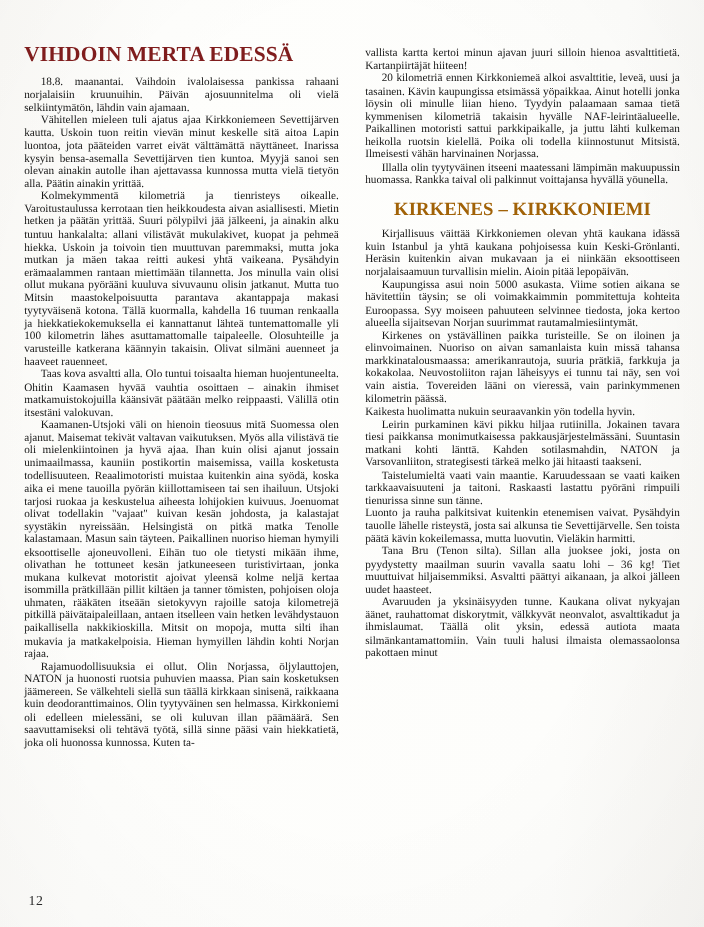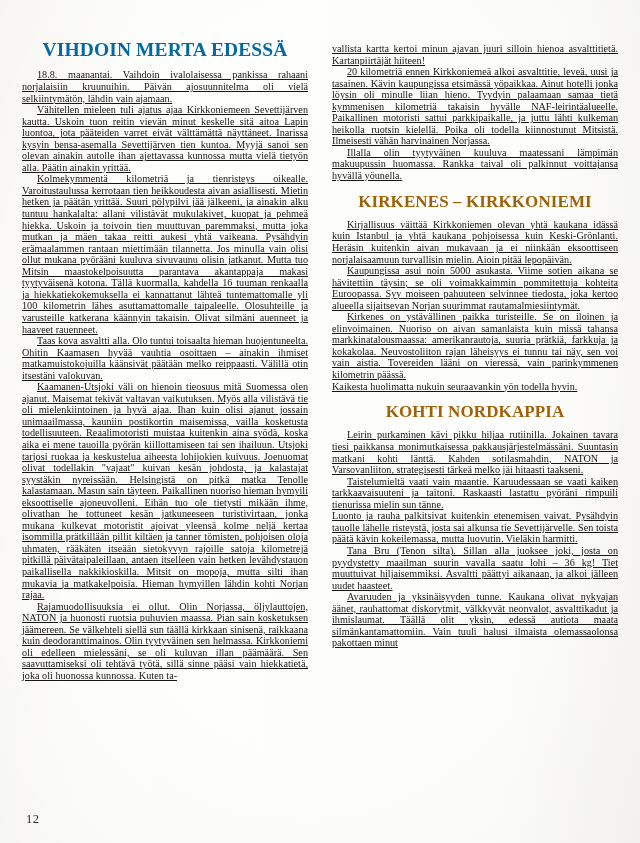--- a/index.html
+++ b/index.html
@@ -38,24 +38,23 @@
   }
   .col {
     width: 286px;
     flex: 0 0 286px;
   }
   h1.doc-title {
     font-size: 19.5px;
     line-height: 1.05;
     font-weight: bold;
     letter-spacing: 0.1px;
-    text-align: center;
     margin: 0 0 9px 0;
     font-family: "Liberation Serif", "DejaVu Serif", serif;
-    color: #0369a1;
+    color: #7f1d1d;
     white-space: nowrap;
   }
   h2.section-title {
     font-size: 17px;
     line-height: 1.08;
     font-weight: bold;
     text-align: center;
     margin: 11px 0 8px 0;
     letter-spacing: 0.1px;
     color: #a16207;
@@ -63,21 +62,20 @@
   }
   p.para {
     font-size: 10.2px;
     line-height: 11.55px;
     text-align: justify;
     text-justify: inter-word;
     margin: 0;
     text-indent: 15px;
     hyphens: manual;
     color: #161616;
-    text-decoration: underline;
   }
   p.para.noindent {
     text-indent: 0;
   }
   .page-number {
     position: absolute;
     left: 26px;
     bottom: 16px;
     font-size: 12.5px;
     color: #2a2a2a;
@@ -107,33 +105,32 @@
       <p class="para">Rajamuodollisuuksia ei ollut. Olin Norjassa, öljylauttojen, NATON ja huonosti ruotsia puhuvien maassa. Pian sain kosketuksen jäämereen. Se välkehteli siellä sun täällä kirkkaan sinisenä, raikkaana kuin deodoranttimainos. Olin tyytyväinen sen helmassa. Kirkkoniemi oli edelleen mielessäni, se oli kuluvan illan päämäärä. Sen saavuttamiseksi oli tehtävä työtä, sillä sinne pääsi vain hiekkatietä, joka oli huonossa kunnossa. Kuten ta-</p>
 
     </div>
 
     <div class="col">
 
       <div class="spacer-top-right"></div>
 
       <p class="para noindent">vallista kartta kertoi minun ajavan juuri silloin hienoa asvalttitietä. Kartanpiirtäjät hiiteen!</p>
       <p class="para">20 kilometriä ennen Kirkkoniemeä alkoi asvalttitie, leveä, uusi ja tasainen. Kävin kaupungissa etsimässä yöpaikkaa. Ainut hotelli jonka löysin oli minulle liian hieno. Tyydyin palaamaan samaa tietä kymmenisen kilometriä takaisin hyvälle NAF-leirintäalueelle. Paikallinen motoristi sattui parkkipaikalle, ja juttu lähti kulkeman heikolla ruotsin kielellä. Poika oli todella kiinnostunut Mitsistä. Ilmeisesti vähän harvinainen Norjassa.</p>
-      <p class="para">Illalla olin tyytyväinen kuuluva maatessani lämpimän makuupussin huomassa. Rankka taival oli palkinnut voittajansa hyvällä yöunella.</p>
+      <p class="para">Illalla olin tyytyväinen itseeni maatessani lämpimän makuupussin huomassa. Rankka taival oli palkinnut voittajansa hyvällä yöunella.</p>
 
       <h2 class="section-title">KIRKENES – KIRKKONIEMI</h2>
 
       <p class="para">Kirjallisuus väittää Kirkkoniemen olevan yhtä kaukana idässä kuin Istanbul ja yhtä kaukana pohjoisessa kuin Keski-Grönlanti. Heräsin kuitenkin aivan mukavaan ja ei niinkään eksoottiseen norjalaisaamuun turvallisin mielin. Aioin pitää lepopäivän.</p>
       <p class="para">Kaupungissa asui noin 5000 asukasta. Viime sotien aikana se hävitettiin täysin; se oli voimakkaimmin pommitettuja kohteita Euroopassa. Syy moiseen pahuuteen selvinnee tiedosta, joka kertoo alueella sijaitsevan Norjan suurimmat rautamalmiesiintymät.</p>
       <p class="para">Kirkenes on ystävällinen paikka turisteille. Se on iloinen ja elinvoimainen. Nuoriso on aivan samanlaista kuin missä tahansa markkinatalousmaassa: amerikanrautoja, suuria prätkiä, farkkuja ja kokakolaa. Neuvostoliiton rajan läheisyys ei tunnu tai näy, sen voi vain aistia. Tovereiden lääni on vieressä, vain parinkymmenen kilometrin päässä.</p>
       <p class="para noindent">Kaikesta huolimatta nukuin seuraavankin yön todella hyvin.</p>
 
-      <h2 class="section-title">KOHTI NORDKAPPIA</h2>
 
       <p class="para">Leirin purkaminen kävi pikku hiljaa rutiinilla. Jokainen tavara tiesi paikkansa monimutkaisessa pakkausjärjestelmässäni. Suuntasin matkani kohti länttä. Kahden sotilasmahdin, NATON ja Varsovanliiton, strategisesti tärkeä melko jäi hitaasti taakseni.</p>
-      <p class="para">Taistelumieltä vaati vain maantie. Karuudessaan se vaati kaiken tarkkaavaisuuteni ja taitoni. Raskaasti lastattu pyöräni rimpuili tienurissa mielin sun tänne.</p>
+      <p class="para">Taistelumieltä vaati vain maantie. Karuudessaan se vaati kaiken tarkkaavaisuuteni ja taitoni. Raskaasti lastattu pyöräni rimpuili tienurissa sinne sun tänne.</p>
       <p class="para noindent">Luonto ja rauha palkitsivat kuitenkin etenemisen vaivat. Pysähdyin tauolle lähelle risteystä, josta sai alkunsa tie Sevettijärvelle. Sen toista päätä kävin kokeilemassa, mutta luovutin. Vieläkin harmitti.</p>
       <p class="para">Tana Bru (Tenon silta). Sillan alla juoksee joki, josta on pyydystetty maailman suurin vavalla saatu lohi – 36 kg! Tiet muuttuivat hiljaisemmiksi. Asvaltti päättyi aikanaan, ja alkoi jälleen uudet haasteet.</p>
       <p class="para">Avaruuden ja yksinäisyyden tunne. Kaukana olivat nykyajan äänet, rauhattomat diskorytmit, välkkyvät neonvalot, asvalttikadut ja ihmislaumat. Täällä olit yksin, edessä autiota maata silmänkantamattomiin. Vain tuuli halusi ilmaista olemassaolonsa pakottaen minut</p>
 
     </div>
 
   </div>
 
   <div class="page-number">12</div>
 

